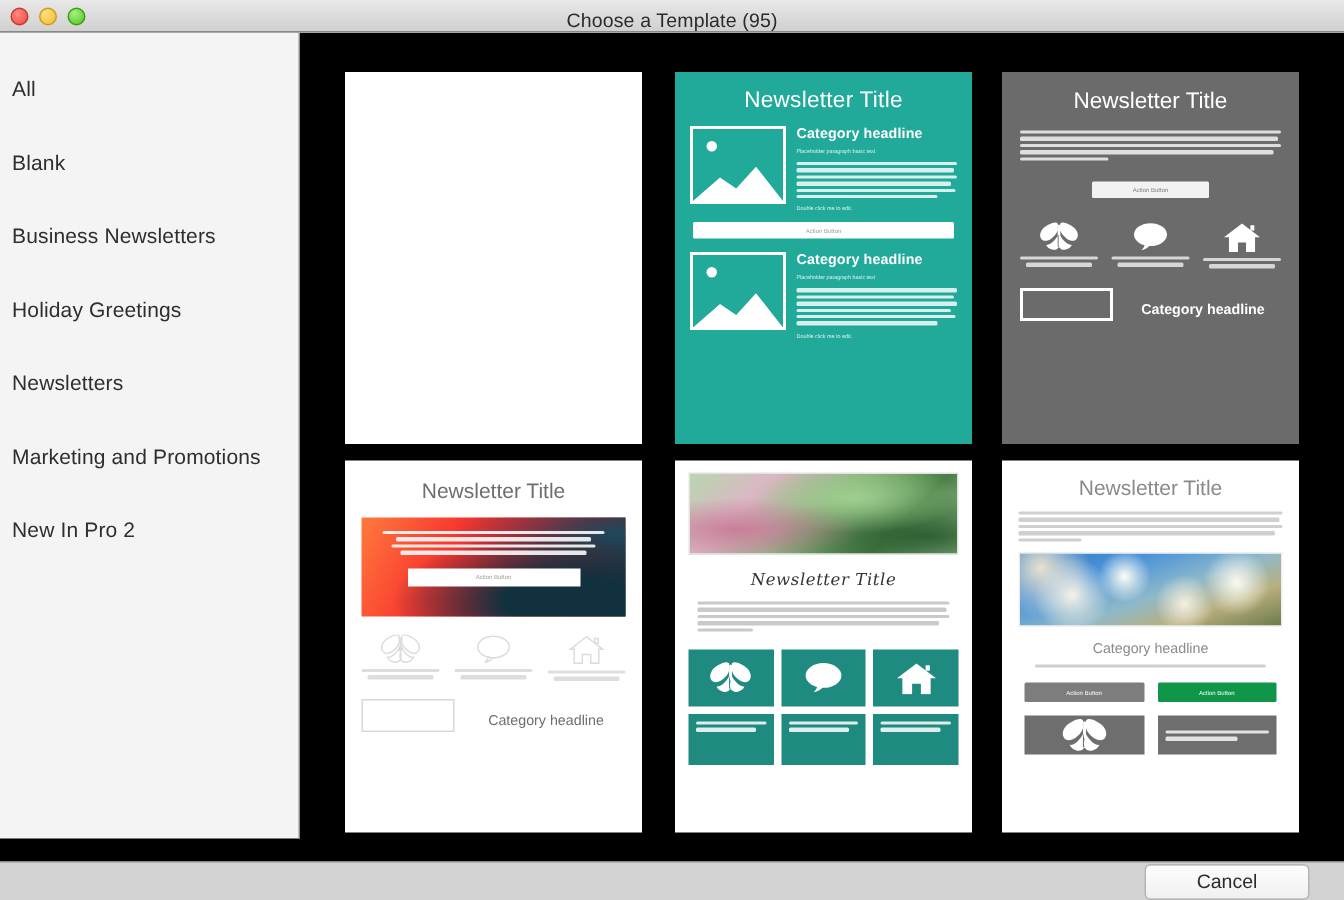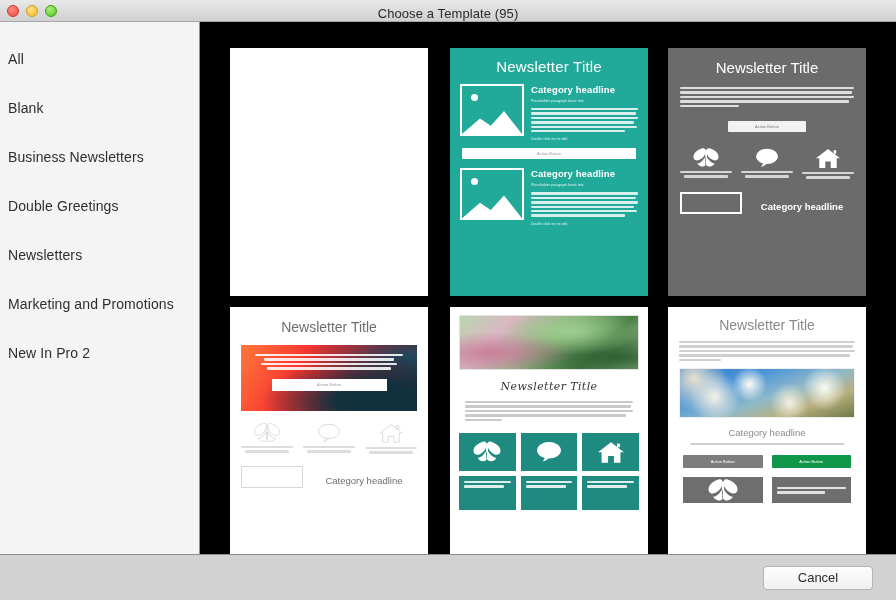--- a/index.html
+++ b/index.html
@@ -167,21 +167,21 @@
     font-size:4px; color:#fff; border-radius:1px;
   }
   .btn2row .b.gray { background:#7d7d7d; }
   .btn2row .b.green { background:#109648; }
   .boxrow { display:flex; gap:9px; margin-top:9px; padding:0 4px; }
   .boxrow .bx { flex:1; height:26px; background:#6e6e6e; display:flex; align-items:center; justify-content:center; padding:0 5px; }
   .boxrow .bx .ln { background:rgba(255,255,255,.8); }
 
   
   .bottombar {
-    position:absolute; left:0; bottom:0; width:896px; height:46px;
+    position:absolute; left:0; bottom:0; width:896px; height:26px;
     background:#d2d2d2; border-top:1px solid #8c8c8c;
     display:flex; align-items:center; justify-content:flex-end; gap:22px; padding-right:23px;
   }
   .dlg-btn {
     width:110px; height:24px; border-radius:4px;
     background:linear-gradient(#fdfdfd,#f0f0f0);
     border:1px solid #b5b5b5;
     font-size:13px; color:#2b2b2b; font-family:"Liberation Sans", sans-serif;
     display:flex; align-items:center; justify-content:center; cursor:default;
   }
@@ -205,21 +205,21 @@
       <div class="side-item">
           <span>All</span>
         </div>
       <div class="side-item">
           <span>Blank</span>
         </div>
       <div class="side-item">
           <span>Business Newsletters</span>
         </div>
       <div class="side-item">
-          <span>Double Greetings</span>
+          <span>Holiday Greetings</span>
         </div>
       <div class="side-item">
           <span>Newsletters</span>
         </div>
       <div class="side-item">
           <span>Marketing and Promotions</span>
         </div>
       <div class="side-item">
           <span>New In Pro 2</span>
         </div>

